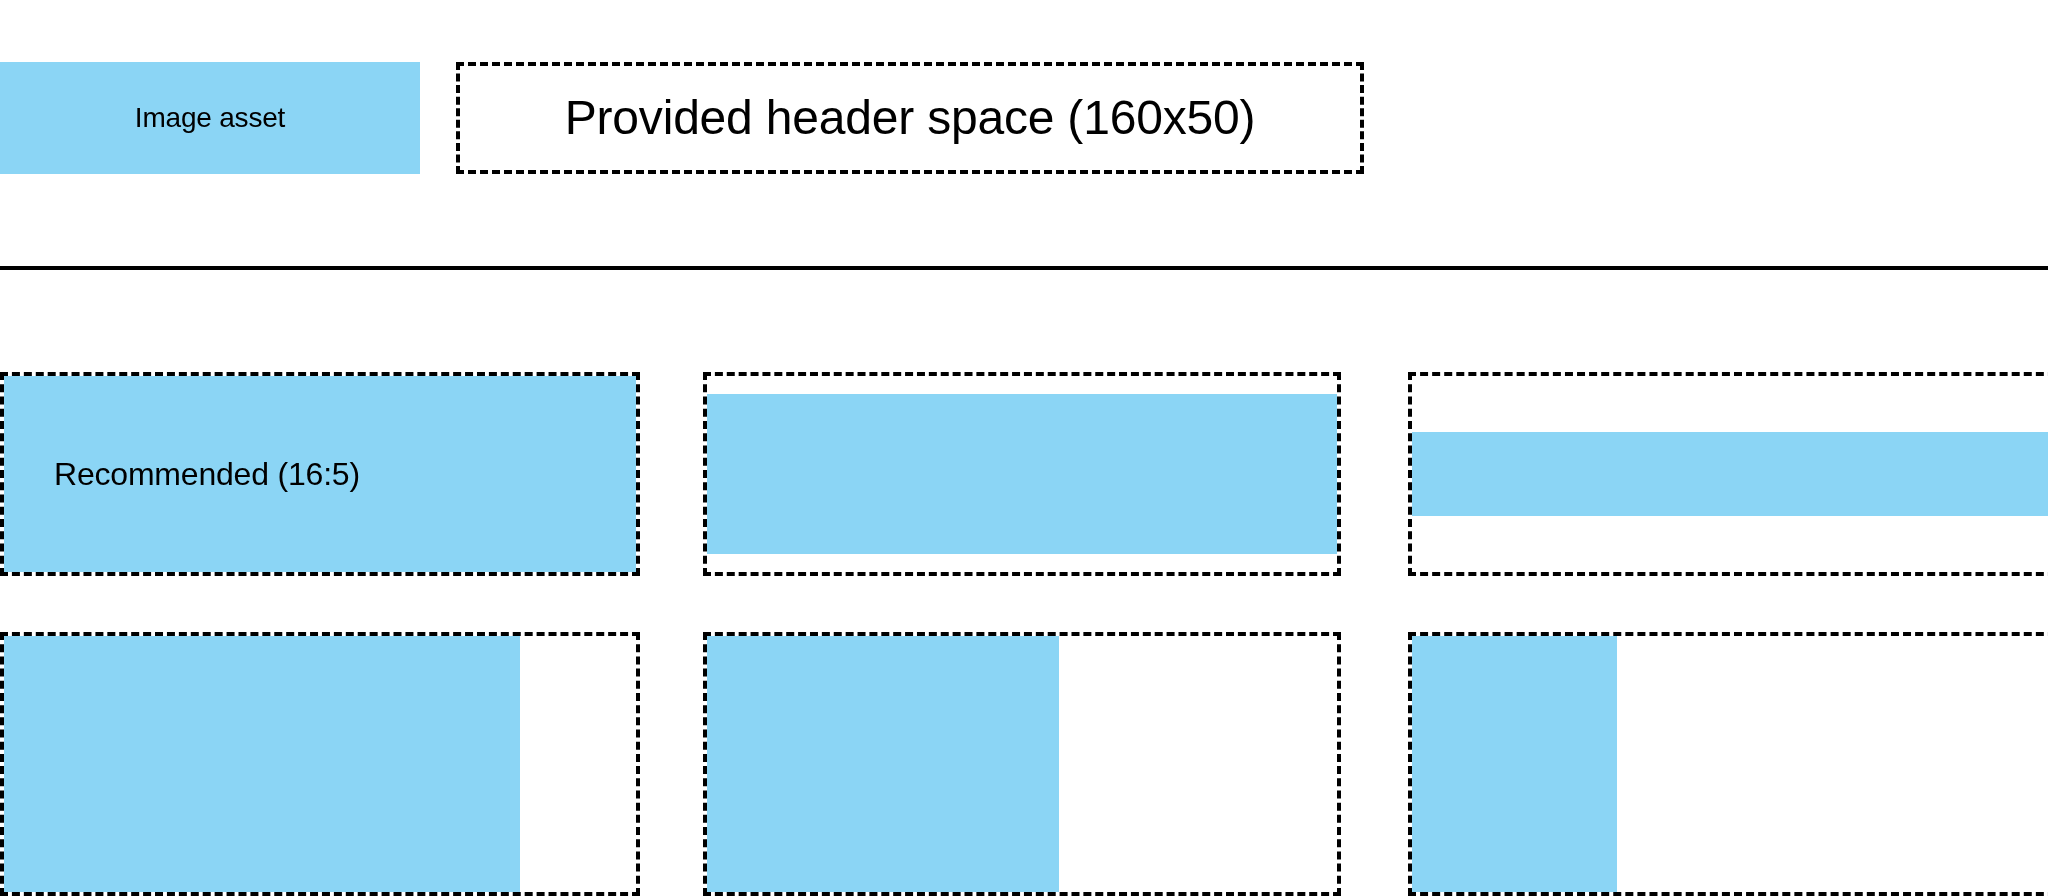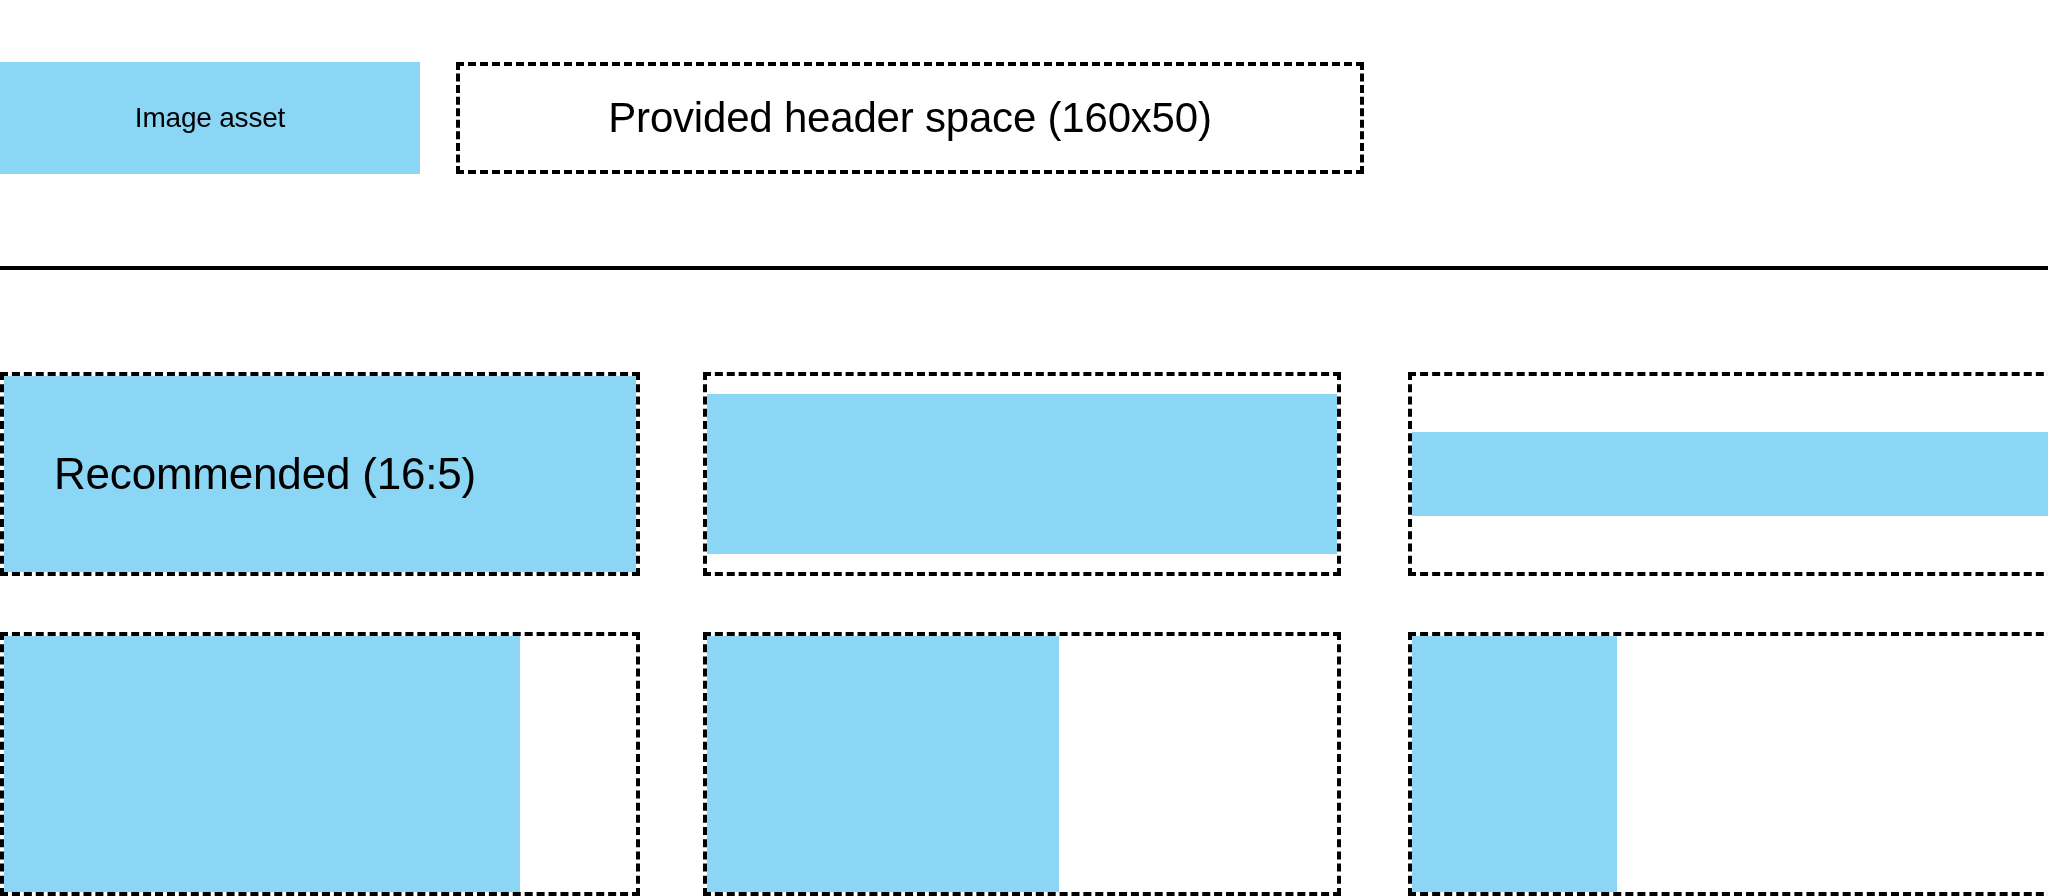--- a/index.html
+++ b/index.html
@@ -49,21 +49,21 @@
     top: 62px;
     width: 908px;
     height: 112px;
     border: 4px dashed #000000;
     box-sizing: border-box;
     display: flex;
     align-items: center;
     justify-content: center;
   }
   #header-space-box .box-label {
-    font-size: 42px;
+    font-size: 48px;
     line-height: 1;
     letter-spacing: -0.2px;
     color: #000;
   }
 
   #section-divider {
     position: absolute;
     left: 0;
     top: 266px;
     width: 2048px;
@@ -98,21 +98,21 @@
   }
   .ratio-cell .fill {
     position: absolute;
     background: var(--blue);
   }
   .ratio-cell .cell-label {
     position: absolute;
     left: 50px;
     top: 50%;
     transform: translateY(-50%);
-    font-size: 44px;
+    font-size: 32px;
     line-height: 1;
     letter-spacing: -0.2px;
     color: #000;
     white-space: nowrap;
   }
 
   
   #cell-wide-1 { left: 0px;    width: 640px;  height: 204px; }
   #cell-wide-2 { left: 703px;  width: 638px;  height: 204px; }
   #cell-wide-3 { left: 1408px; width: 660px;  height: 204px; }

